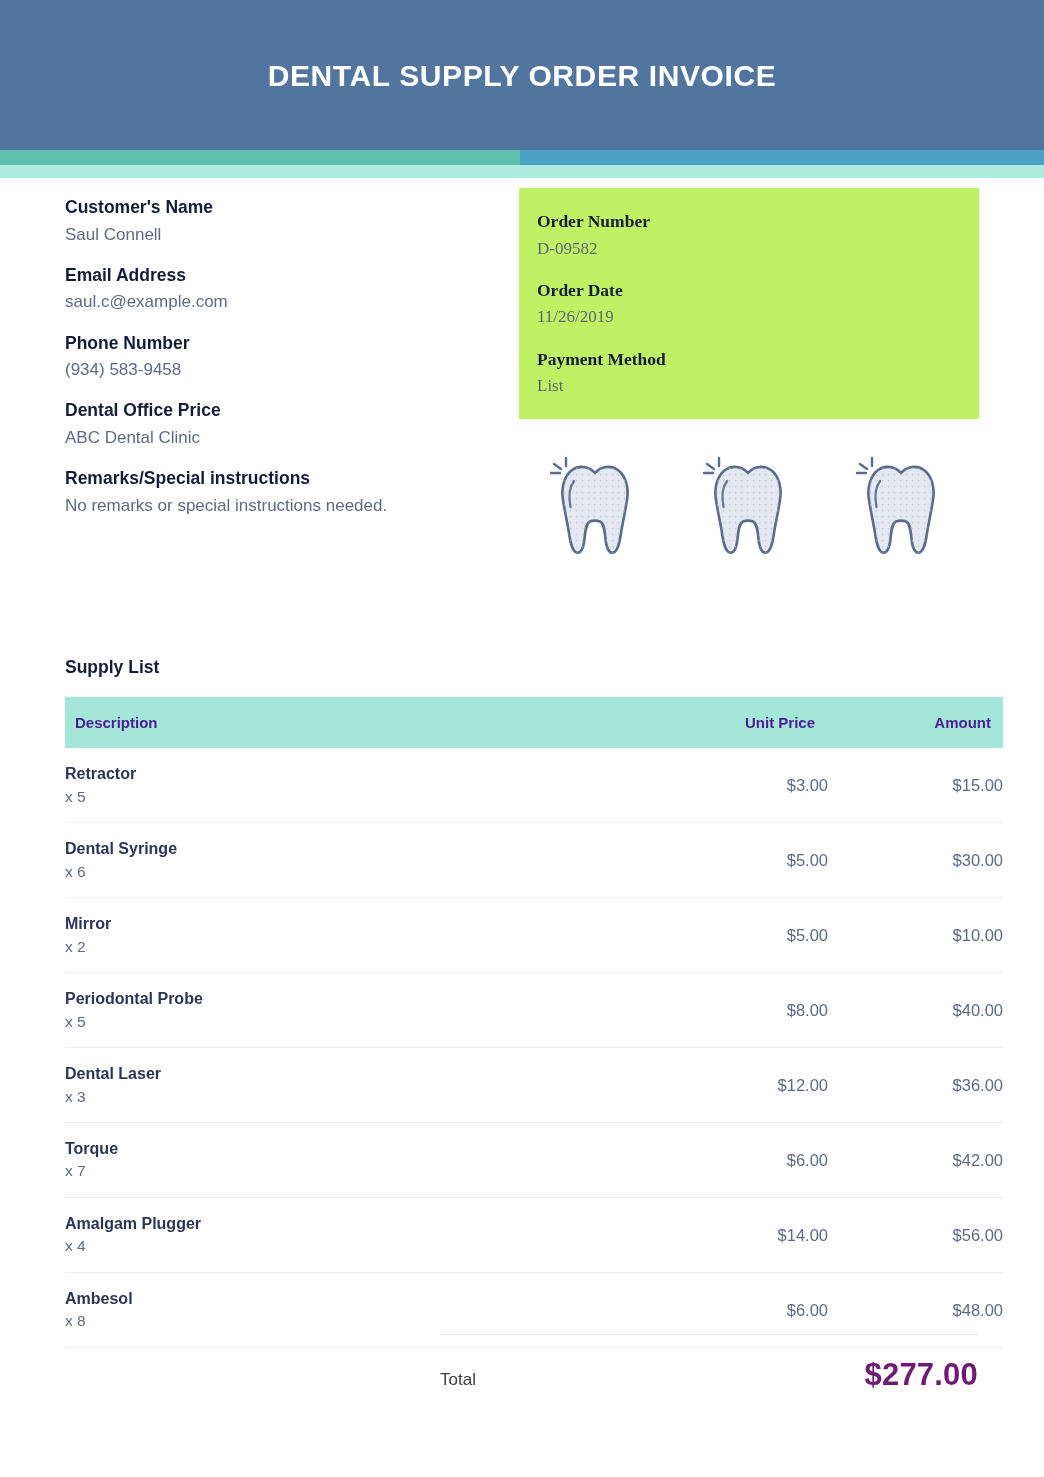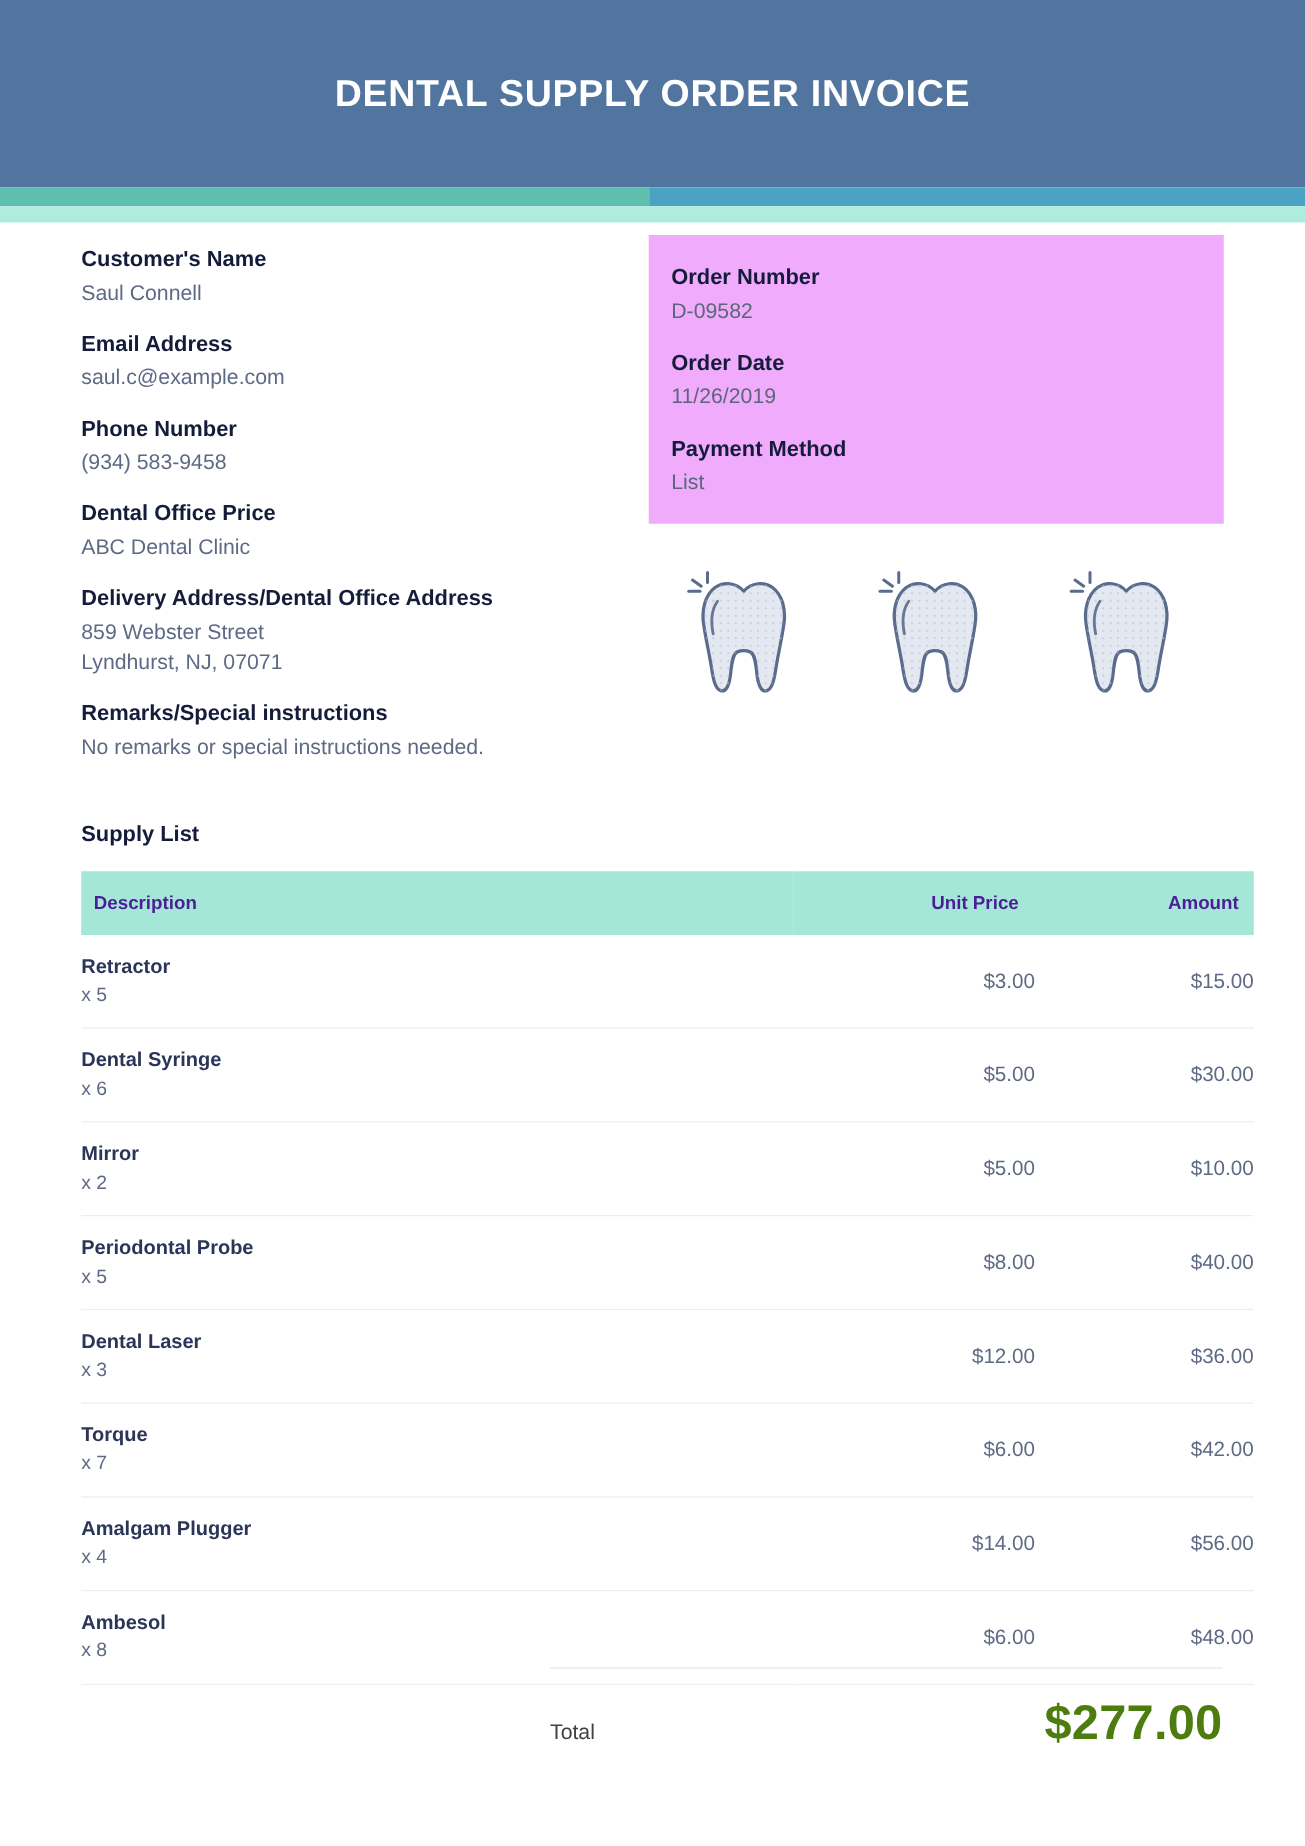--- a/index.html
+++ b/index.html
@@ -98,23 +98,24 @@
     white-space: pre-line;
   }
 
   
   .order-box {
     position: absolute;
     left: 519px;
     top: 188px;
     width: 460px;
     height: 231px;
-    background: #f0abfc;
+    background: #bef264;
     box-sizing: border-box;
     padding: 22px 16px 0 18px;
+    font-family: Liberation Serif, serif;
   }
   .order-box .field { margin-bottom: 18px; }
   .order-box .field-label { color: #141c3a; }
   .order-box .field-value { color: #5b6779; }
 
   
   .teeth-row {
     position: absolute;
     left: 545px;
     top: 455px;
@@ -204,23 +205,23 @@
     display: flex;
     align-items: baseline;
     justify-content: space-between;
     padding-top: 22px;
   }
   .total-label {
     font-size: 17px;
     color: #404040;
   }
   .total-value {
-    font-size: 39px;
-    font-weight: bold;
-    color: #4d7c0f;
+    font-size: 31px;
+    font-weight: bold;
+    color: #701a75;
     letter-spacing: 0.2px;
   }
 </style>
 </head>
 <body>
 
 <div class="page">
 
   <div class="header-band">
     <h1 class="header-title">DENTAL SUPPLY ORDER INVOICE</h1>
@@ -246,25 +247,20 @@
     <div class="field">
       <p class="field-label">Phone Number</p>
       <p class="field-value">(934) 583-9458</p>
     </div>
 
     <div class="field">
       <p class="field-label">Dental Office Price</p>
       <p class="field-value">ABC Dental Clinic</p>
     </div>
 
-    <div class="field">
-      <p class="field-label">Delivery Address/Dental Office Address</p>
-      <p class="field-value">859 Webster Street
-Lyndhurst, NJ, 07071</p>
-    </div>
 
     <div class="field">
       <p class="field-label">Remarks/Special instructions</p>
       <p class="field-value">No remarks or special instructions needed.</p>
     </div>
 
   </div>
 
   <div class="order-box">
 

